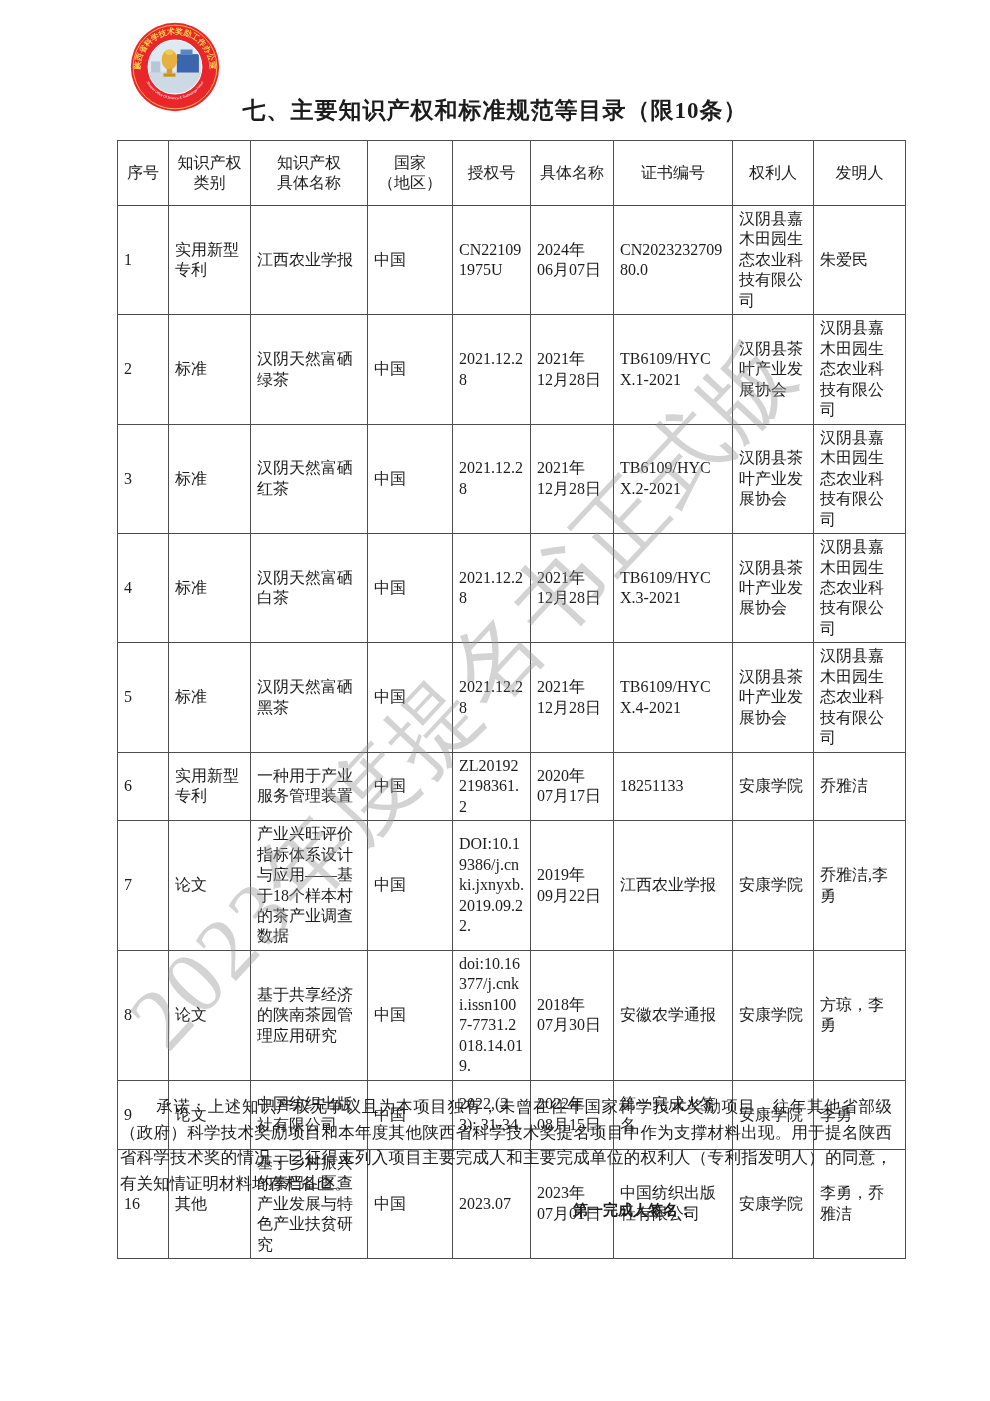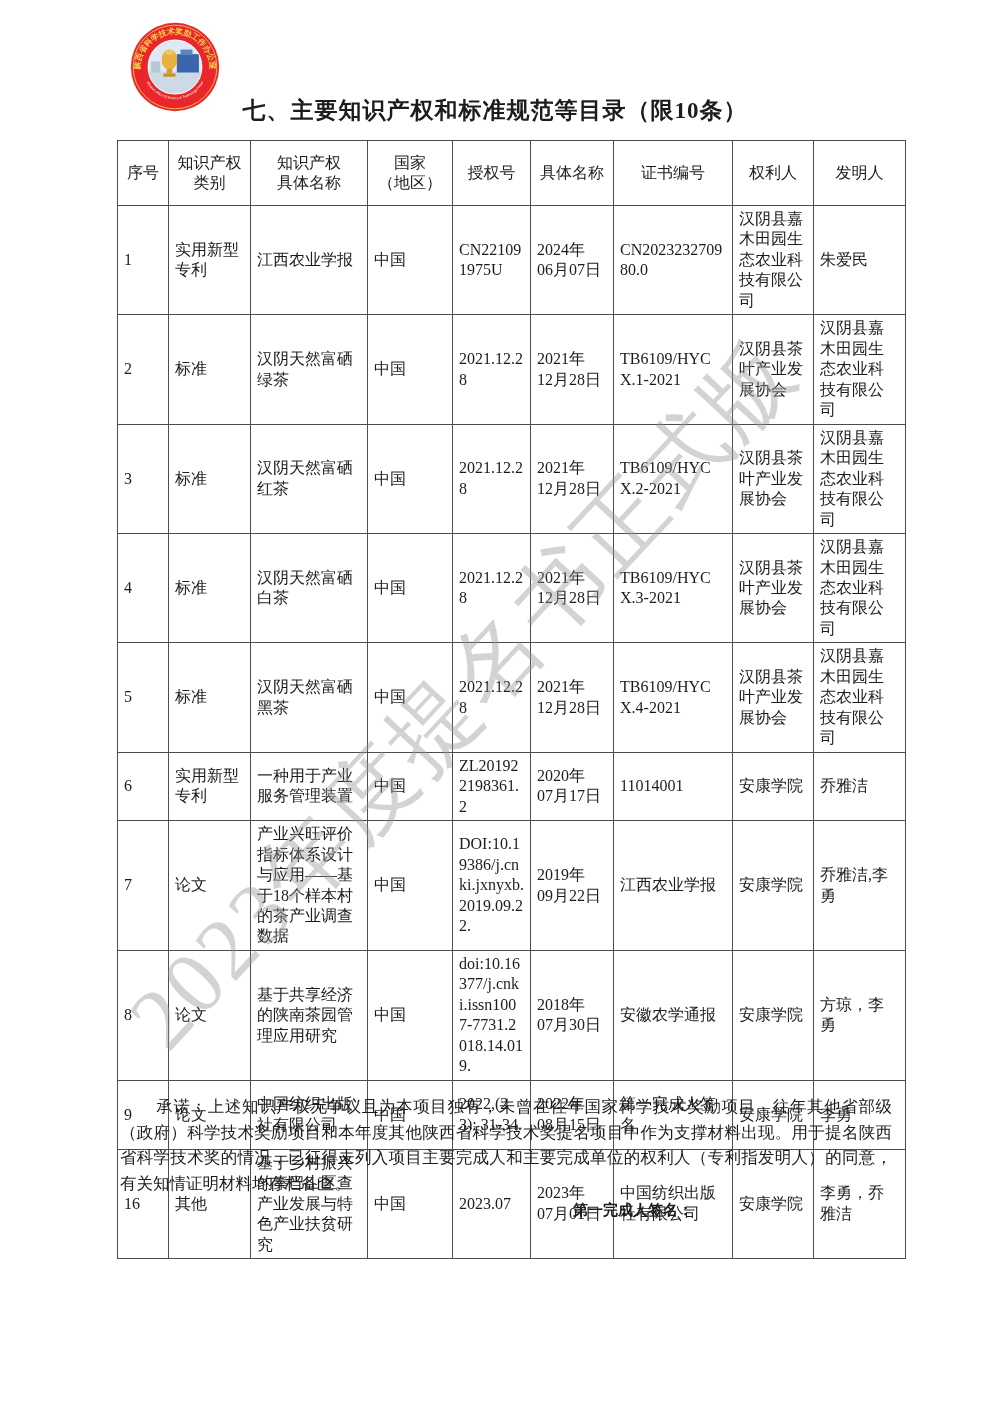--- a/index.html
+++ b/index.html
@@ -182,21 +182,21 @@
           <td>汉阴县嘉木田园生态农业科技有限公司</td>
         </tr>
         <tr style="height: 66px;">
           <td>6</td>
           <td>实用新型专利</td>
           <td>一种用于产业服务管理装置</td>
           <td>中国</td>
           <td>ZL201922198361.2</td>
           <td class="pre">2020年
 07月17日</td>
-          <td>11014001</td>
+          <td>18251133</td>
           <td>安康学院</td>
           <td>乔雅洁</td>
         </tr>
         <tr style="height: 105px;">
           <td>7</td>
           <td>论文</td>
           <td>产业兴旺评价指标体系设计与应用——基于18个样本村的茶产业调查数据</td>
           <td>中国</td>
           <td>DOI:10.19386/j.cnki.jxnyxb.2019.09.22.</td>
           <td class="pre">2019年

